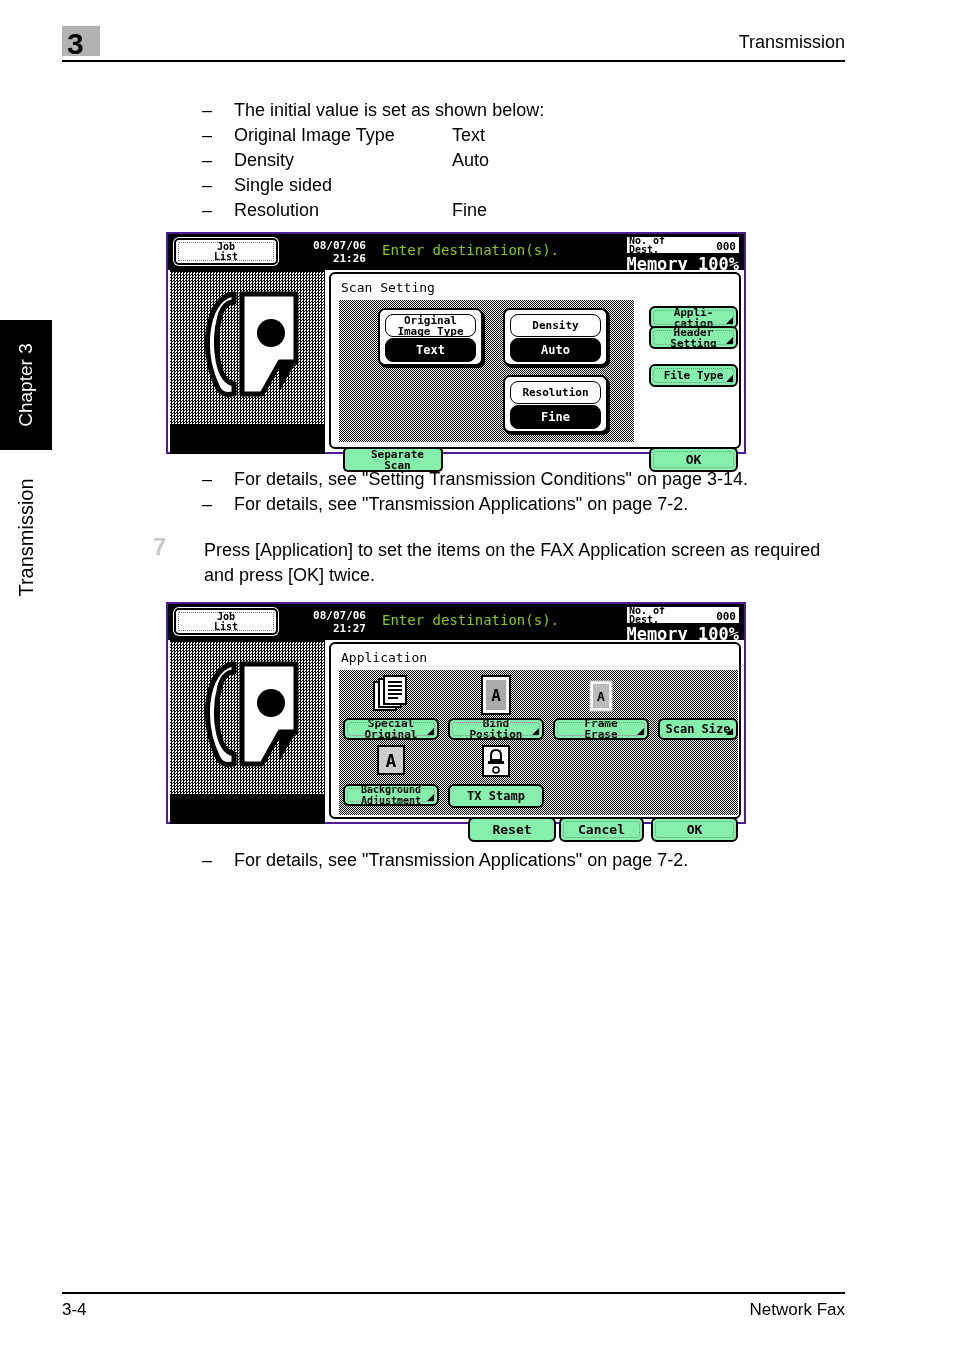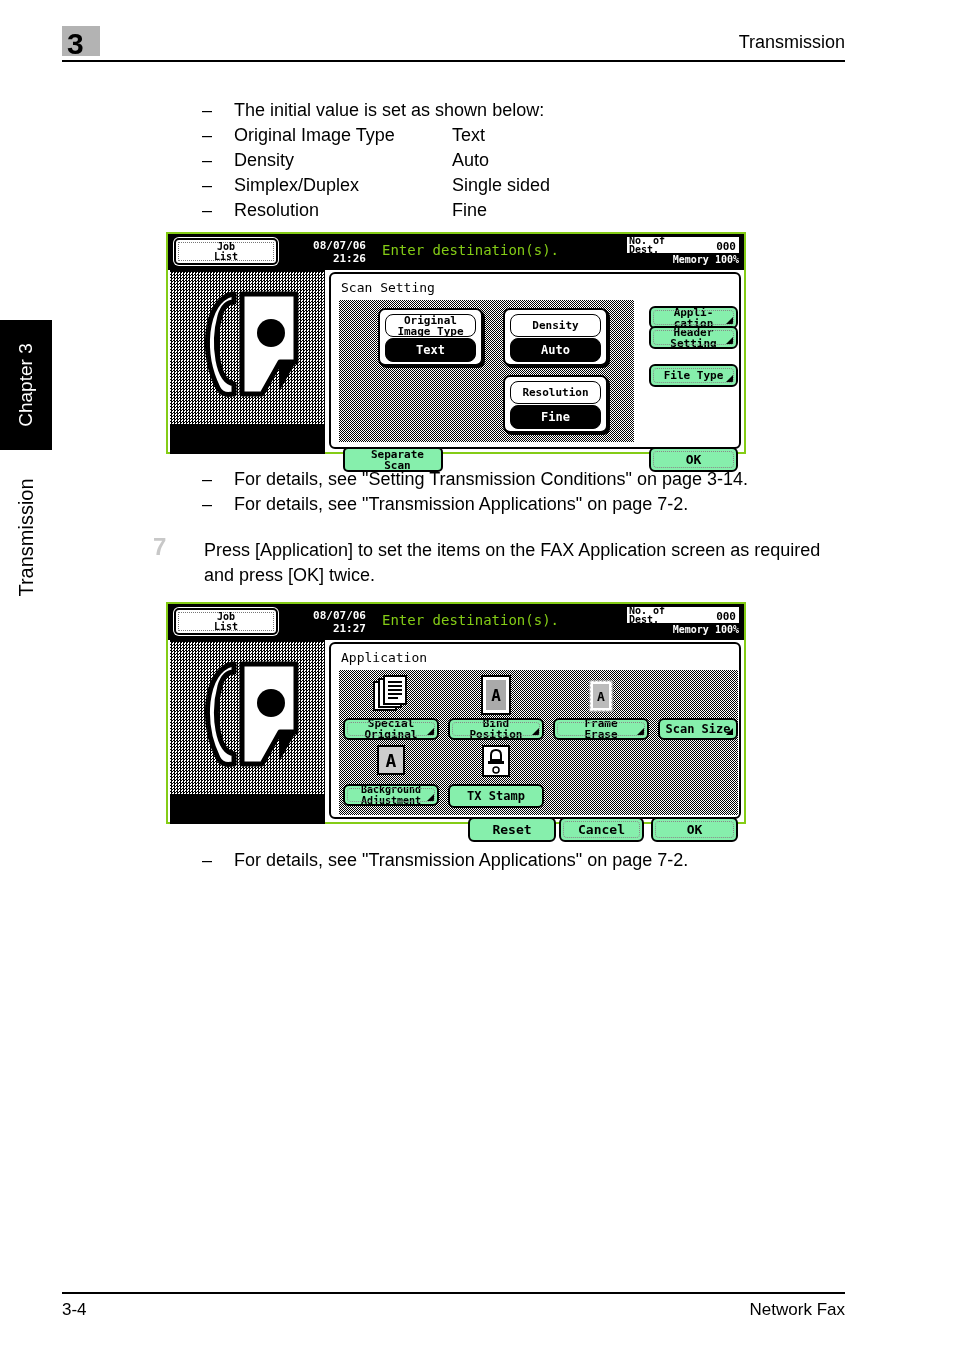--- a/index.html
+++ b/index.html
@@ -172,21 +172,21 @@
     width: 783px;
     font-size: 17px;
   }
   #footer .left { position: absolute; left: 0; top: 0; }
   #footer .right { position: absolute; right: 0; top: 0; }
 
   
   .lcd {
     position: absolute;
     background: #ffffff;
-    border: 2px solid #84cc16;
+    border: 2px solid #4c1d95;
     box-sizing: border-box;
     font-family: "DejaVu Sans Mono", monospace;
     color: #000000;
   }
   #lcd-1 { left: 166px; top: 232px; width: 580px; height: 222px; }
   #lcd-2 { left: 166px; top: 602px; width: 580px; height: 222px; }
 
   
   .lcd-topbar {
     position: absolute;
@@ -251,21 +251,21 @@
     text-align: left;
   }
   .lcd-dest .d-val {
     position: absolute; right: 3px; top: 3px;
     font-size: 11px;
   }
   .lcd-mem {
     position: absolute;
     right: 5px; top: 20px;
     color: #ffffff;
-    font-size: 10px;
+    font-size: 17px;
     font-weight: bold;
   }
 
   
   .lcd-illus {
     position: absolute;
     left: 2px;
     top: 36px;
     width: 155px;
     height: 182px;
@@ -430,21 +430,20 @@
     <span class="term">Original Image Type</span>
     <span class="val">Text</span>
   </div>
   <div class="dash-row">
     <span class="dash">–</span>
     <span class="term">Density</span>
     <span class="val">Auto</span>
   </div>
   <div class="dash-row">
     <span class="dash">–</span>
-    <span class="term">Simplex/Duplex</span>
     <span class="val">Single sided</span>
   </div>
   <div class="dash-row">
     <span class="dash">–</span>
     <span class="term">Resolution</span>
     <span class="val">Fine</span>
   </div>
 </div>
 
 <div id="lcd-1" class="lcd">

